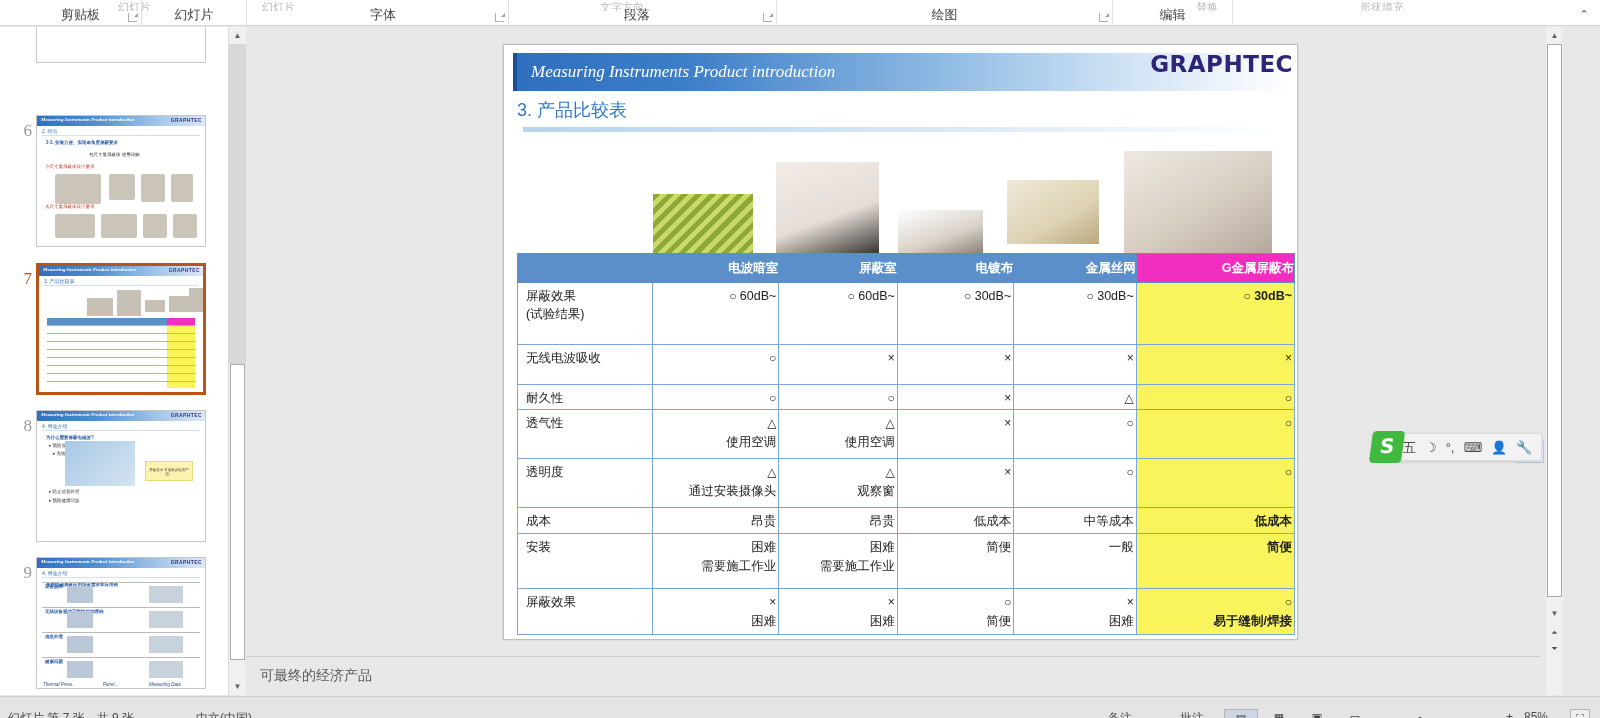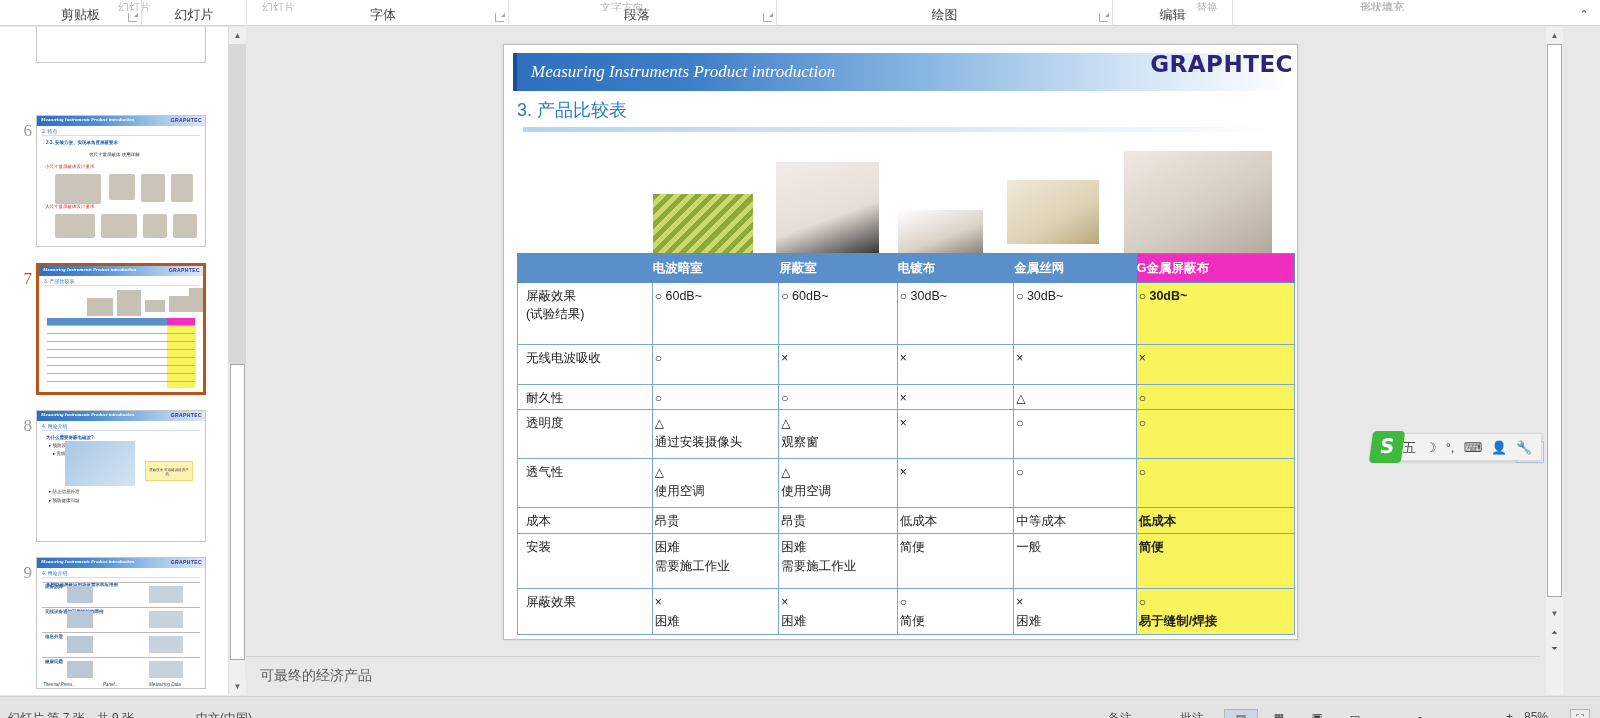--- a/index.html
+++ b/index.html
@@ -145,21 +145,21 @@
   
   .ctable{
     position:absolute; left:13px; top:208px;
     width:778px;
     border-collapse:collapse;
     font-size:12.5px; color:#222;
     table-layout:fixed;
   }
   .ctable td, .ctable th{
     border:1px solid #7ba7d7;
-    text-align:left; vertical-align:top;
+    text-align:right; vertical-align:top;
     padding:4px 2px 2px 2px;
     line-height:1.45;
   }
   .ctable thead th{
     background:#5b8fc9; color:#ffffff; font-weight:bold;
     height:29px; vertical-align:middle; padding:0;
     border:1px solid #5b8fc9;
     font-size:12.5px;
   }
   .ctable thead th.corner{ background:#5b8fc9; }
@@ -242,21 +242,21 @@
 </head>
 <body>
 
 <div id="app">
 
   <div class="ribbon">
     <div class="ribbon-topstubs" id="topstubs">
         <span style="left: 118px; top: 0px;">幻灯片</span>
         <span style="left: 262px; top: 0px;">幻灯片</span>
         <span style="left: 600px; top: 0px;">文字方向</span>
-        <span style="left: 1360px; top: 0px; font-weight: bold;">形状填充</span>
+        <span style="left: 1360px; top: 0px;">形状填充</span>
         <span style="left: 1196px; top: 0px;">替换</span>
       </div>
     <div class="ribbon-groups" id="ribbon-groups">
         <div class="rgroup" style="left: 20px; width: 122px;">
           <div class="glabel">剪贴板</div>
           <div class="dialog-launcher"></div>
         </div>
         <div class="rgroup" style="left: 142px; width: 105px;">
           <div class="glabel">幻灯片</div>
         </div>
@@ -442,31 +442,31 @@
             </tr>
             <tr style="height: 24px;">
               <td class="rowlabel"><span>耐久性</span></td>
               <td><span class="sym">○</span></td>
               <td><span class="sym">○</span></td>
               <td><span class="sym">×</span></td>
               <td><span class="sym">△</span></td>
               <td class="hlcell"><span class="sym">○</span></td>
             </tr>
             <tr style="height: 49px;">
+              <td class="rowlabel"><span>透气性</span></td>
+              <td><span class="sym">△</span><br><span>使用空调</span></td>
+              <td><span class="sym">△</span><br><span>使用空调</span></td>
+              <td><span class="sym">×</span></td>
+              <td><span class="sym">○</span></td>
+              <td class="hlcell"><span class="sym">○</span></td>
+            </tr>
+            <tr style="height: 49px;">
               <td class="rowlabel"><span>透明度</span></td>
               <td><span class="sym">△</span><br><span>通过安装摄像头</span></td>
               <td><span class="sym">△</span><br><span>观察窗</span></td>
-              <td><span class="sym">×</span></td>
-              <td><span class="sym">○</span></td>
-              <td class="hlcell"><span class="sym">○</span></td>
-            </tr>
-            <tr style="height: 49px;">
-              <td class="rowlabel"><span>透气性</span></td>
-              <td><span class="sym">△</span><br><span>使用空调</span></td>
-              <td><span class="sym">△</span><br><span>使用空调</span></td>
               <td><span class="sym">×</span></td>
               <td><span class="sym">○</span></td>
               <td class="hlcell"><span class="sym">○</span></td>
             </tr>
             <tr style="height: 26px;">
               <td class="rowlabel"><span>成本</span></td>
               <td><span>昂贵</span></td>
               <td><span>昂贵</span></td>
               <td><span>低成本</span></td>
               <td><span>中等成本</span></td>

